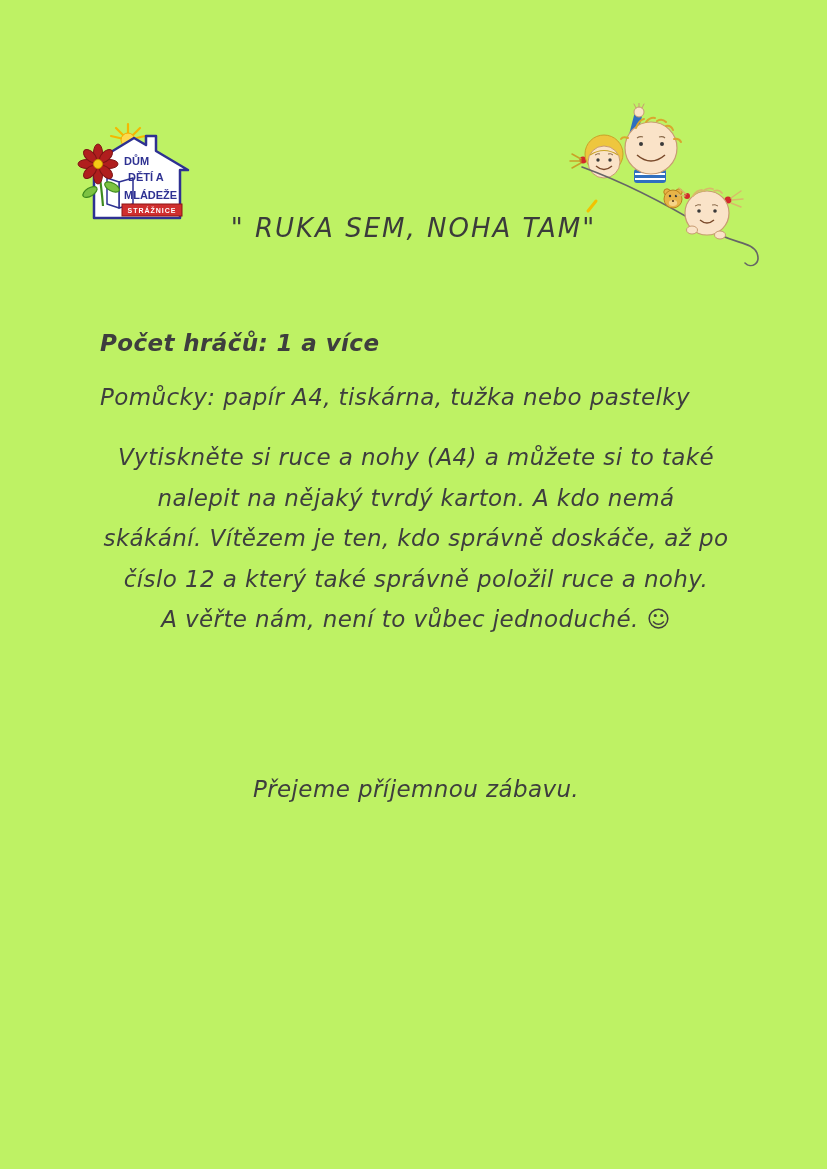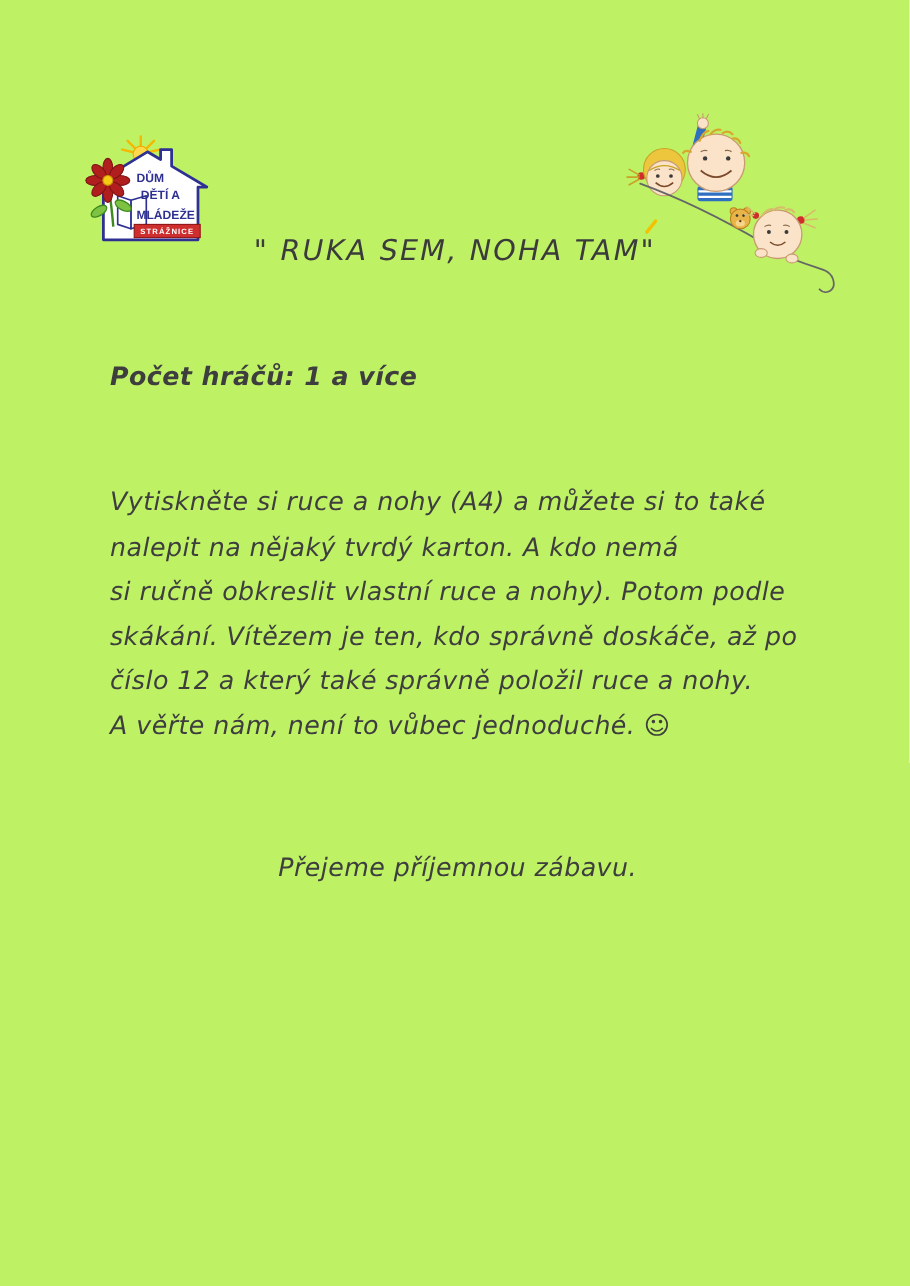--- a/index.html
+++ b/index.html
@@ -23,21 +23,21 @@
     font-size:26px; letter-spacing:2px;
     color:#3b3b3b;
     font-style:italic;
     white-space:pre;
   }
 
   .line-players  { position:absolute; left:100px; top:330px; font-size:23px;font-weight:bold; }
   .line-tools    { position:absolute; left:100px; top:384px; font-size:23px; }
   .paragraph     { position:absolute; left:100px; top:437px; width:632px;
                    font-size:23px; line-height:40.6px; }
-  .paragraph div { white-space:pre; }
+  .paragraph div { white-space:pre;text-align:center; }
   .line-closing  { position:absolute; left:100px; top:776px; width:632px;
                    text-align:center; font-size:23px; }
 
   svg text { font-family:"Liberation Sans", sans-serif; }
   .logo-word { font-weight:bold; fill:#2e3192; }
   .logo-city { font-weight:bold; fill:#ffffff; letter-spacing:1px; }
 </style>
 </head>
 <body>
 
@@ -171,25 +171,25 @@
         <path d="M134,117 q7,6 14,0" fill="none" stroke="#7a4a2b" stroke-width="1.4"></path>
         <ellipse cx="126" cy="127" rx="5.5" ry="4" fill="#fae3c8" stroke="#c89b72" stroke-width="1"></ellipse>
         <ellipse cx="154" cy="132" rx="5.5" ry="4" fill="#fae3c8" stroke="#c89b72" stroke-width="1"></ellipse>
       </g>
     </svg>
   </div>
 
   <div class="doc-title">" RUKA SEM, NOHA TAM"</div>
 
   <div class="line-players hand">Počet hráčů: 1 a více</div>
+  <div class="line-tools hand">Pomůcky: papír A4, tiskárna, tužka nebo pastelky</div>
 
   <div class="paragraph hand">
     <div>Vytiskněte si ruce a nohy (A4) a můžete si to také</div>
     <div>nalepit na nějaký tvrdý karton. A kdo nemá</div>
-    <div>si ručně obkreslit vlastní ruce a nohy). Potom podle</div>
     <div>skákání. Vítězem je ten, kdo správně doskáče, až po</div>
     <div>číslo 12 a který také správně položil ruce a nohy.</div>
     <div>A věřte nám, není to vůbec jednoduché. ☺</div>
   </div>
 
   <div class="line-closing hand">Přejeme příjemnou zábavu.</div>
 
 </div>
 
 </body></html>

